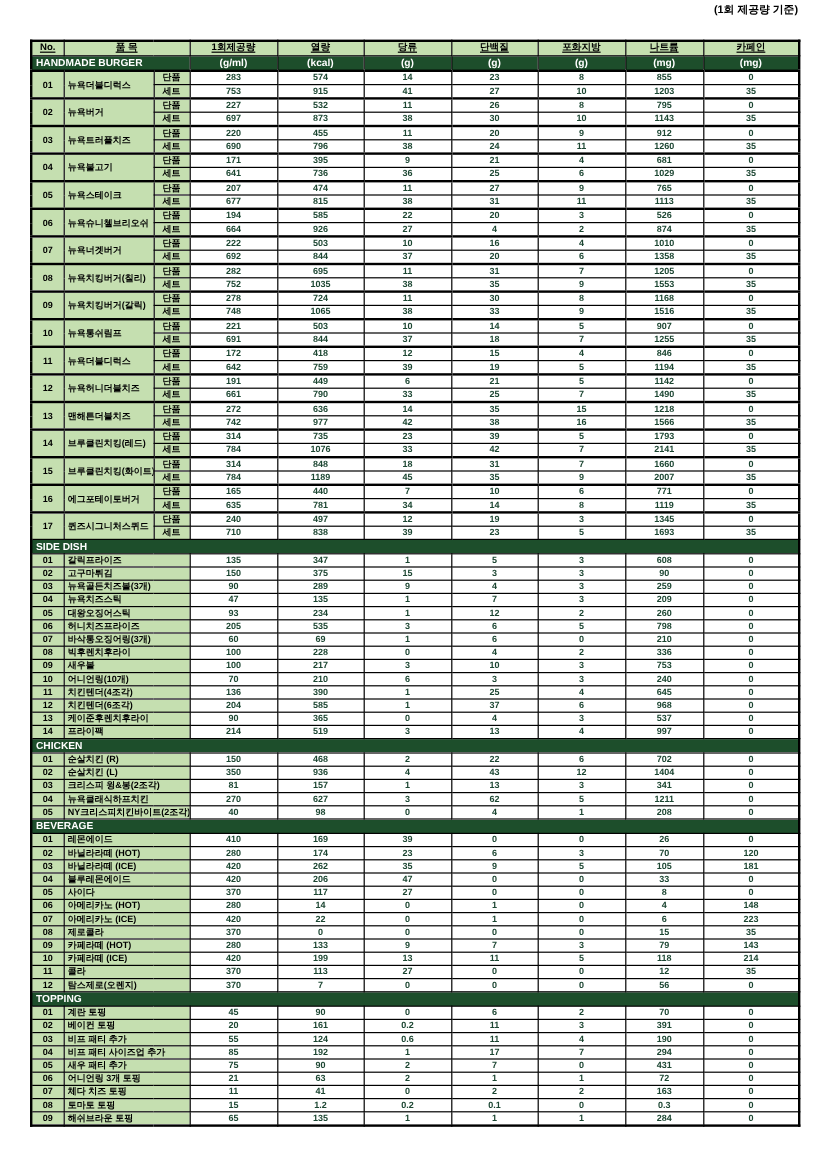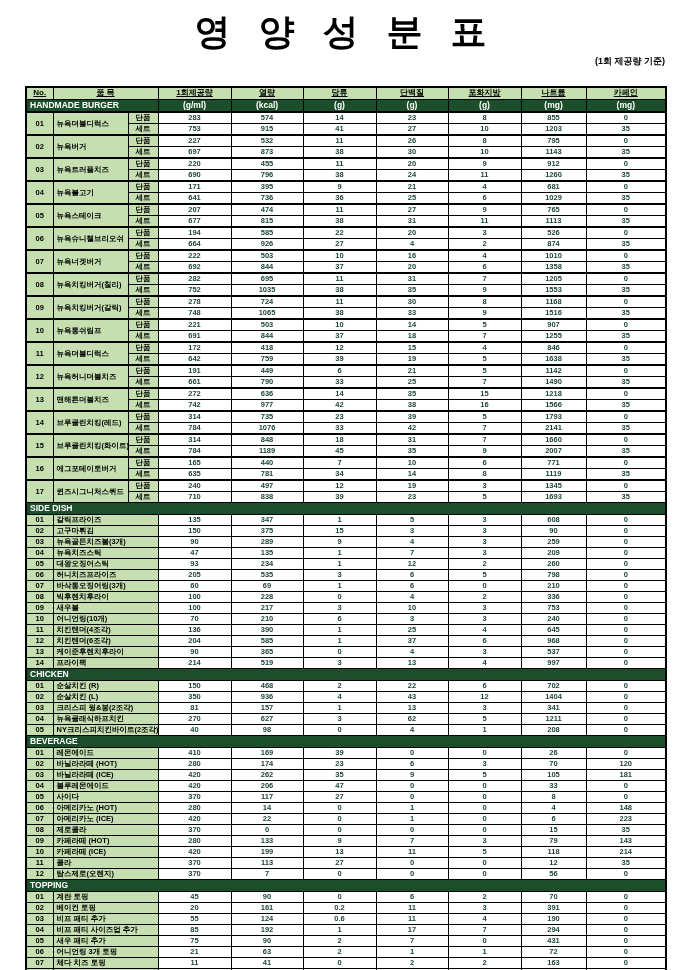--- a/index.html
+++ b/index.html
@@ -43,21 +43,20 @@
   table.nutri td.name-cell{
     background:var(--light);color:#000;text-align:left;padding-left:3px;margin-left:24px;
   }
   table.nutri td.variant-cell{background:var(--light);color:#000;text-align:center;}
   table.nutri tr.group-start td{border-top:2px solid var(--border);}
 </style>
 </head>
 <body style="--light: #c5dfb0; --dark: #1d4e2b; --valtext: #1c4632;">
 
 <div class="page">
-  <div class="title">영 양 성 분 표</div>
   <div class="note">(1회 제공량 기준)</div>
 
   <table class="nutri">
     <colgroup>
       <col style="width:27px">
         <col style="width:75px">
         <col style="width:30px">
       <col style="width:73px">
         <col style="width:72px">
         <col style="width:73px">
@@ -320,21 +319,21 @@
           <td>846</td>
           <td>0</td>
         </tr>
         <tr>
           <td class="variant-cell">세트</td>
           <td>642</td>
           <td>759</td>
           <td>39</td>
           <td>19</td>
           <td>5</td>
-          <td>1638</td>
+          <td>1194</td>
           <td>35</td>
         </tr>
         <tr class="group-start">
           <td class="no-cell" rowspan="2">12</td>
           <td class="name-cell" rowspan="2">뉴욕허니더블치즈</td>
           <td class="variant-cell">단품</td>
           <td>191</td>
           <td>449</td>
           <td>6</td>
           <td>21</td>

